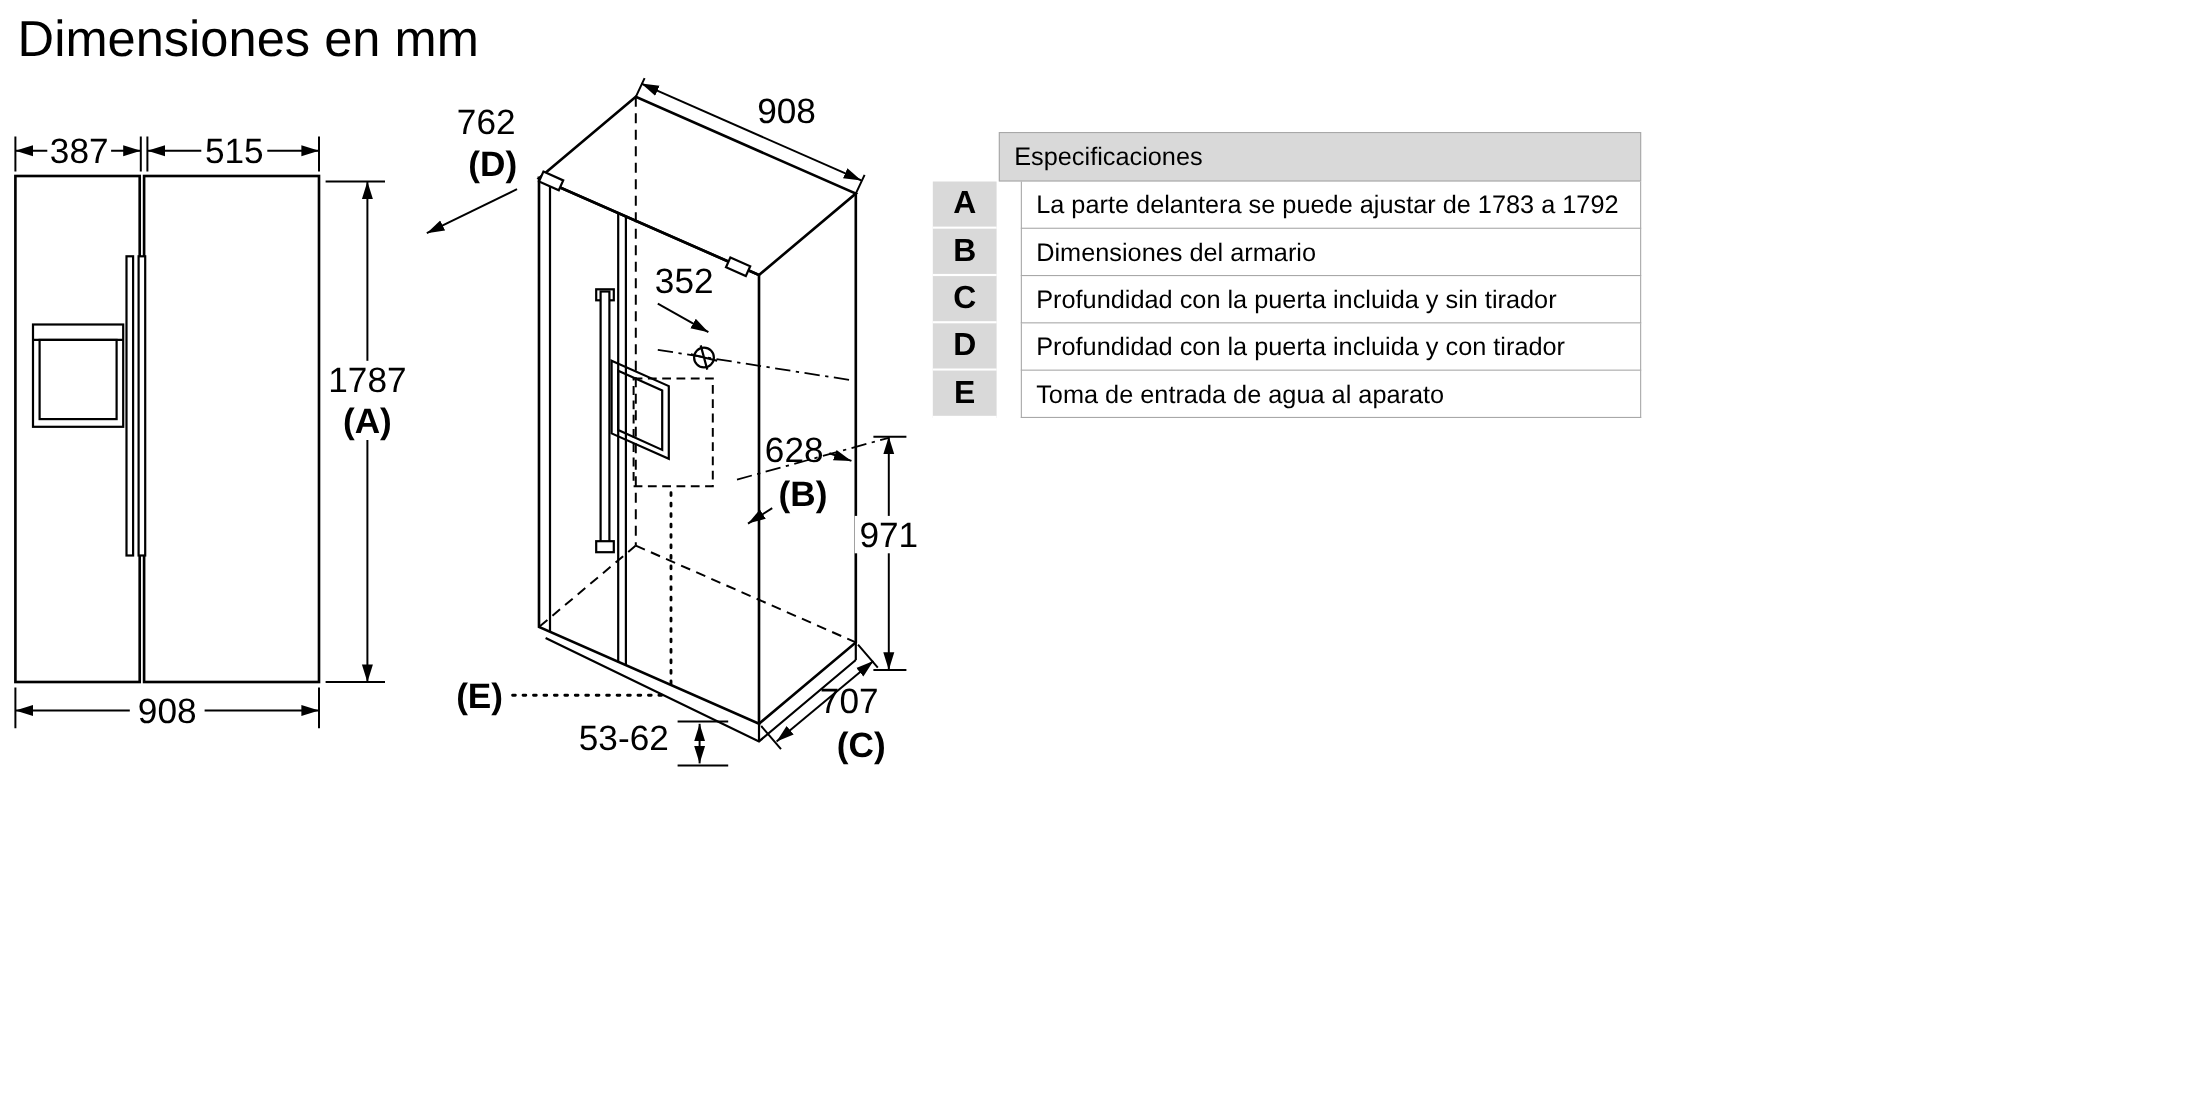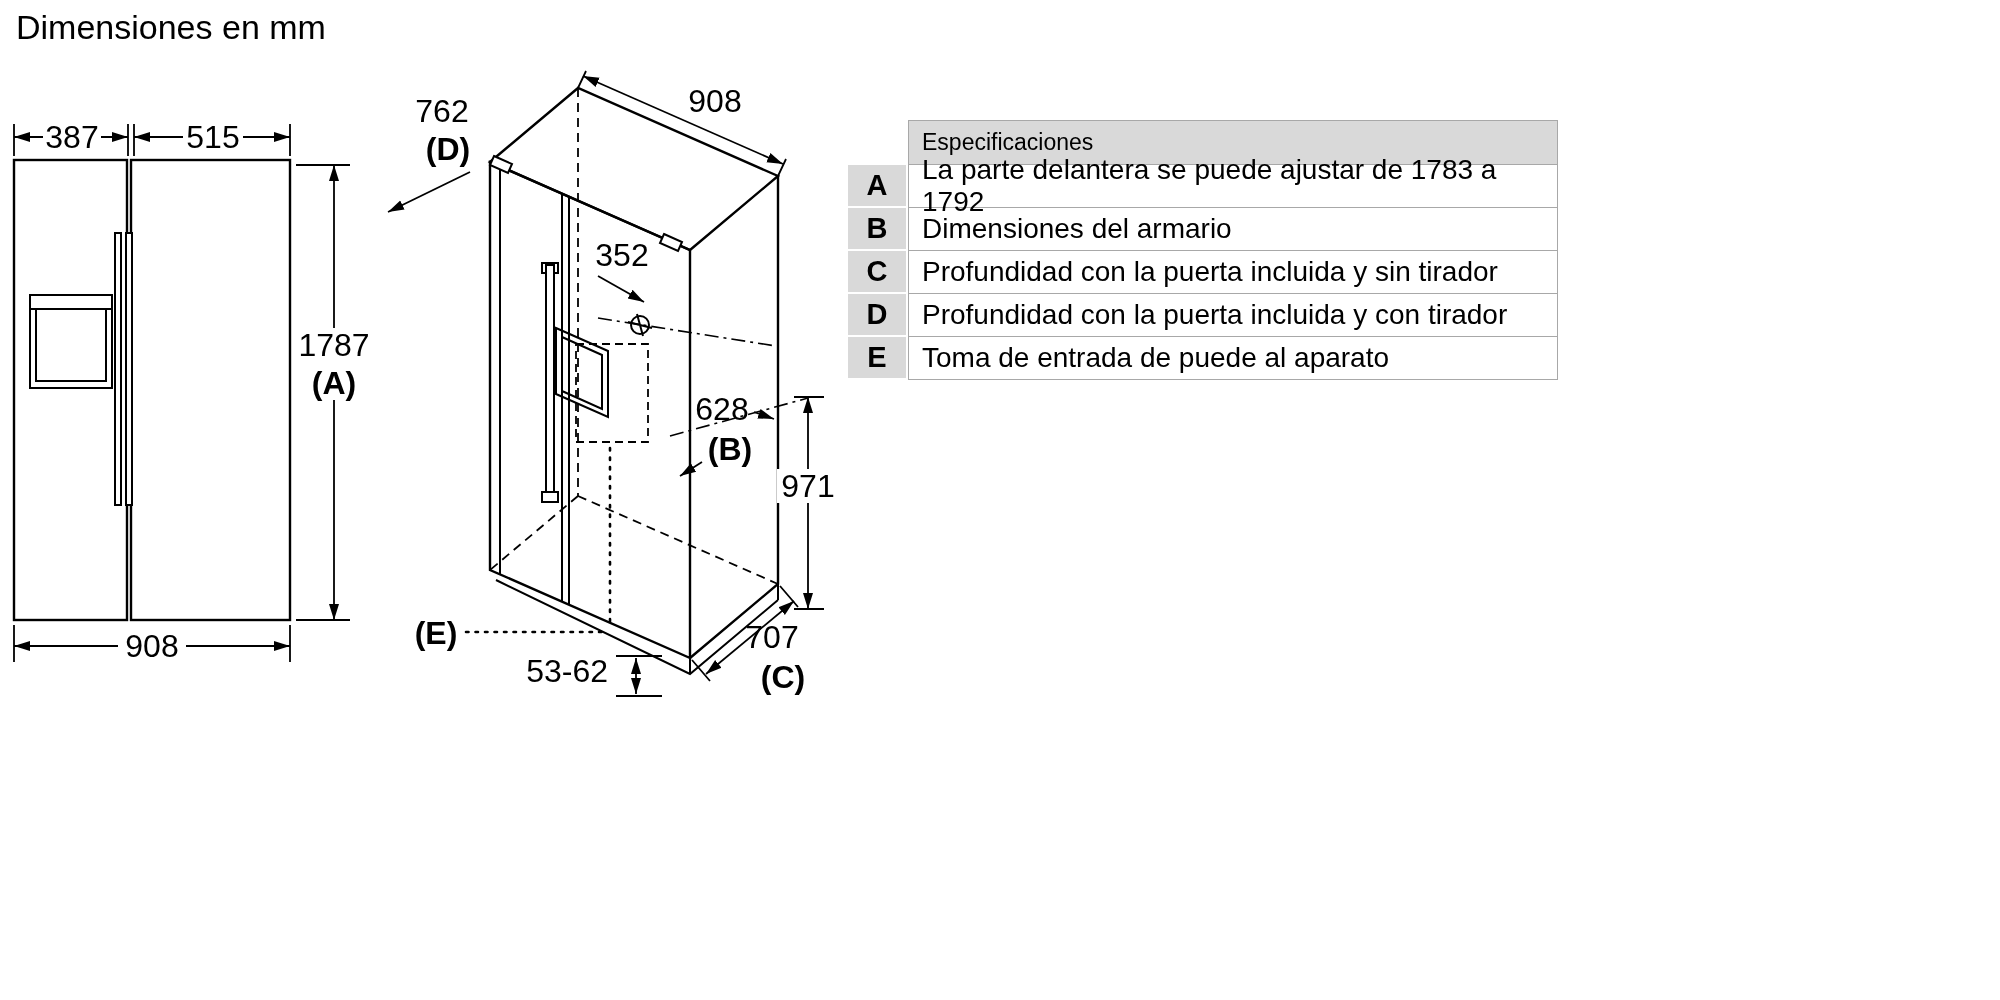--- a/index.html
+++ b/index.html
@@ -1,32 +1,32 @@
 <!DOCTYPE html>
 <html><head>
 <meta charset="utf-8">
 <style>
   html,body{margin:0;padding:0;background:#fff;}
   #canvas{position:relative;width:2000px;height:1000px;background:#fff;overflow:hidden;
           font-family:"Liberation Sans",sans-serif;color:#000;}
-  .page-title{position:absolute;left:16px;top:8px;font-size:34px;font-weight:400;}
+  .page-title{position:absolute;left:16px;top:8px;font-size:46px;font-weight:400;}
   svg text{font-family:"Liberation Sans",sans-serif;fill:#000;}
   .dim{font-size:32px;}
   .ref{font-size:32px;font-weight:bold;}
   
-  .spec-table{position:absolute;left:848px;top:120px;width:710px;}
+  .spec-table{position:absolute;left:848px;top:120px;width:644px;}
   .t-row{display:flex;}
   .key-spacer{width:60px;}
   .head-cell{flex:1;background:#d9d9d9;height:45px;box-sizing:border-box;border:1px solid #a8a8a8;
              display:flex;align-items:center;padding-left:13px;font-size:23px;}
   .key-cell{width:58px;height:43px;box-sizing:border-box;background:#d9d9d9;margin-right:2px;
             border-bottom:2px solid #fff;display:flex;align-items:center;justify-content:center;
             font-size:29px;font-weight:bold;}
   .desc-cell{flex:1;height:43px;box-sizing:border-box;border:1px solid #a8a8a8;border-top:0;
-             display:flex;align-items:center;padding-left:13px;font-size:28px;}
+             display:flex;align-items:center;padding-left:13px;font-size:23px;margin-left:20px;}
 </style>
 </head>
 <body>
 
 <div id="canvas">
 
   <div class="page-title">Dimensiones en mm</div>
 
   <svg style="position:absolute;left:0;top:80px;" width="400" height="640" viewBox="0 0 400 640">
     <defs>
@@ -207,17 +207,17 @@
     <div class="t-row">
       <div class="key-cell">C</div>
       <div class="desc-cell">Profundidad con la puerta incluida y sin tirador</div>
     </div>
     <div class="t-row">
       <div class="key-cell">D</div>
       <div class="desc-cell">Profundidad con la puerta incluida y con tirador</div>
     </div>
     <div class="t-row">
       <div class="key-cell">E</div>
-      <div class="desc-cell">Toma de entrada de puede al aparato</div>
+      <div class="desc-cell">Toma de entrada de agua al aparato</div>
     </div>
   </div>
 
 </div>
 
 </body></html>

